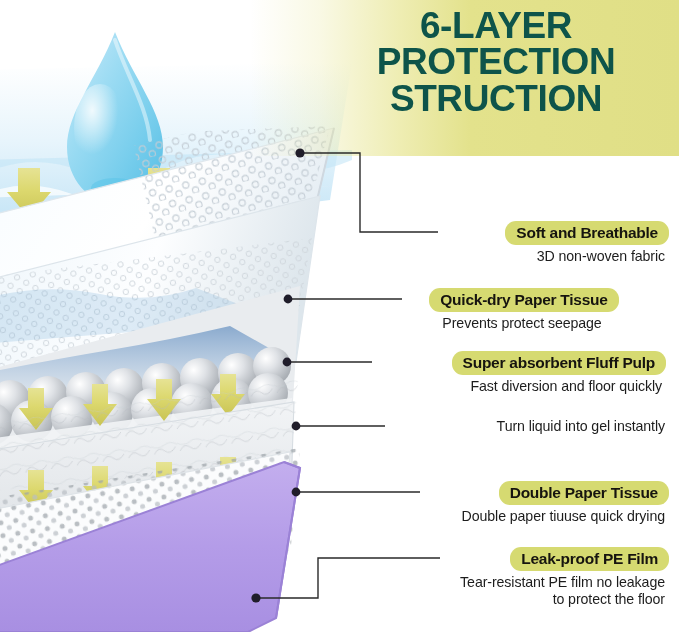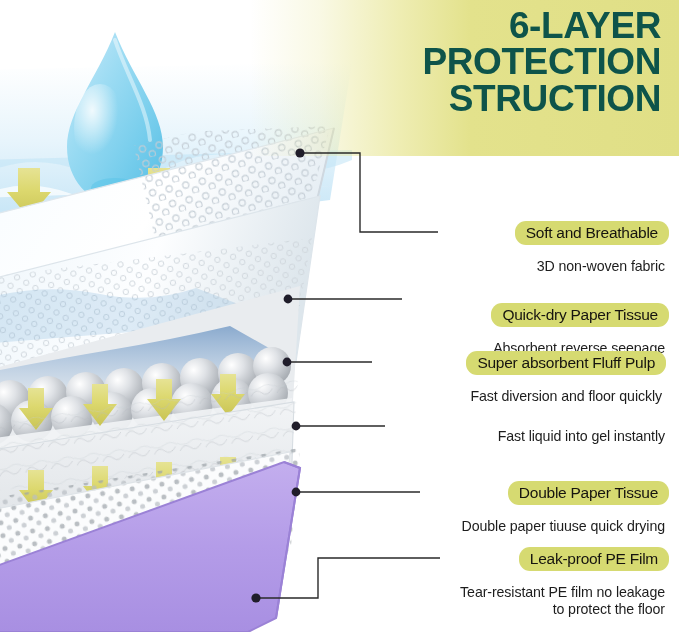--- a/index.html
+++ b/index.html
@@ -26,21 +26,21 @@
         rgba(232,230,149,0) 250px,
         rgba(232,230,149,0.25) 320px,
         rgba(232,230,149,0.72) 400px,
         rgba(227,226,140,1) 470px,
         rgba(224,223,134,1) 679px);
   }
   .title{
     position:absolute;
     right:18px; top:8px;
     width:330px;
-    text-align:right;
+    text-align:center;
     color:#0e544a;
     font-size:37px;
     line-height:0.98;
     font-weight:bold;
     letter-spacing:-0.4px;
     white-space:pre-line;
     text-transform:uppercase;
   }
 
   
@@ -60,31 +60,31 @@
 
   
   .callout{
     position:absolute;
     text-align:right;
   }
   .pill{
     display:inline-block;
     background:#d6da71;
     color:#16140f;
-    font-weight:normal;
+    font-weight:bold;
     font-size:15.5px;
     letter-spacing:-0.25px;
     padding:3px 11px 4px 11px;
     border-radius:11px;
     white-space:nowrap;
     line-height:1.12;
   }
   .sub{
     display:block;
-    margin-top:13px;
+    margin-top:3px;
     padding-right:4px;
     color:#1d1d1d;
     font-size:14.2px;
     line-height:1.16;
     white-space:pre-line;
     letter-spacing:-0.1px;
   }
 </style>
 </head>
 <body>
@@ -324,32 +324,32 @@
       <circle cx="296" cy="492" r="4.4"></circle>
       <circle cx="256" cy="598" r="4.6"></circle>
     </g>
   </svg>
 
   <div class="callout" style="left:379px; top:221px; width:290px;">
     <span class="pill">Soft and Breathable</span>
     <span class="sub">3D non-woven fabric</span>
   </div>
 
-  <div class="callout" style="left:379px; top:303px; width:290px;">
+  <div class="callout" style="left:379px; top:288px; width:290px;text-align:center;">
     <span class="pill">Quick-dry Paper Tissue</span>
-    <span class="sub">Absorbent reverse seepage</span>
+    <span class="sub">Prevents protect seepage</span>
   </div>
 
   <div class="callout" style="left:366px; top:351px; width:300px;">
     <span class="pill">Super absorbent Fluff Pulp</span>
     <span class="sub">Fast diversion and floor quickly</span>
   </div>
 
   <div class="callout" style="left:369px; top:415px; width:300px;">
-    <span class="sub">Fast liquid into gel instantly</span>
+    <span class="sub">Turn liquid into gel instantly</span>
   </div>
 
   <div class="callout" style="left:369px; top:547px; width:300px;">
     <span class="pill">Leak-proof PE Film</span>
     <span class="sub">Tear-resistant PE film no leakage
 to protect the floor</span>
   </div>
 
   <div class="callout" style="left:369px; top:481px; width:300px;">
     <span class="pill">Double Paper Tissue</span>

